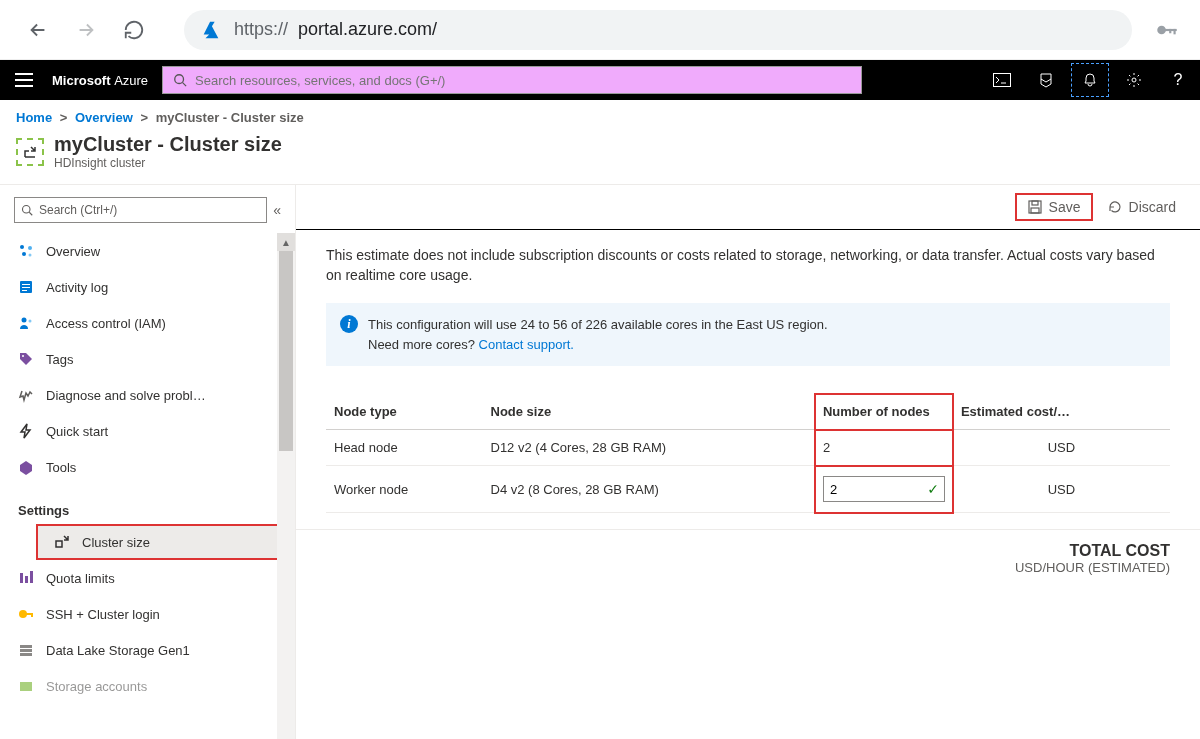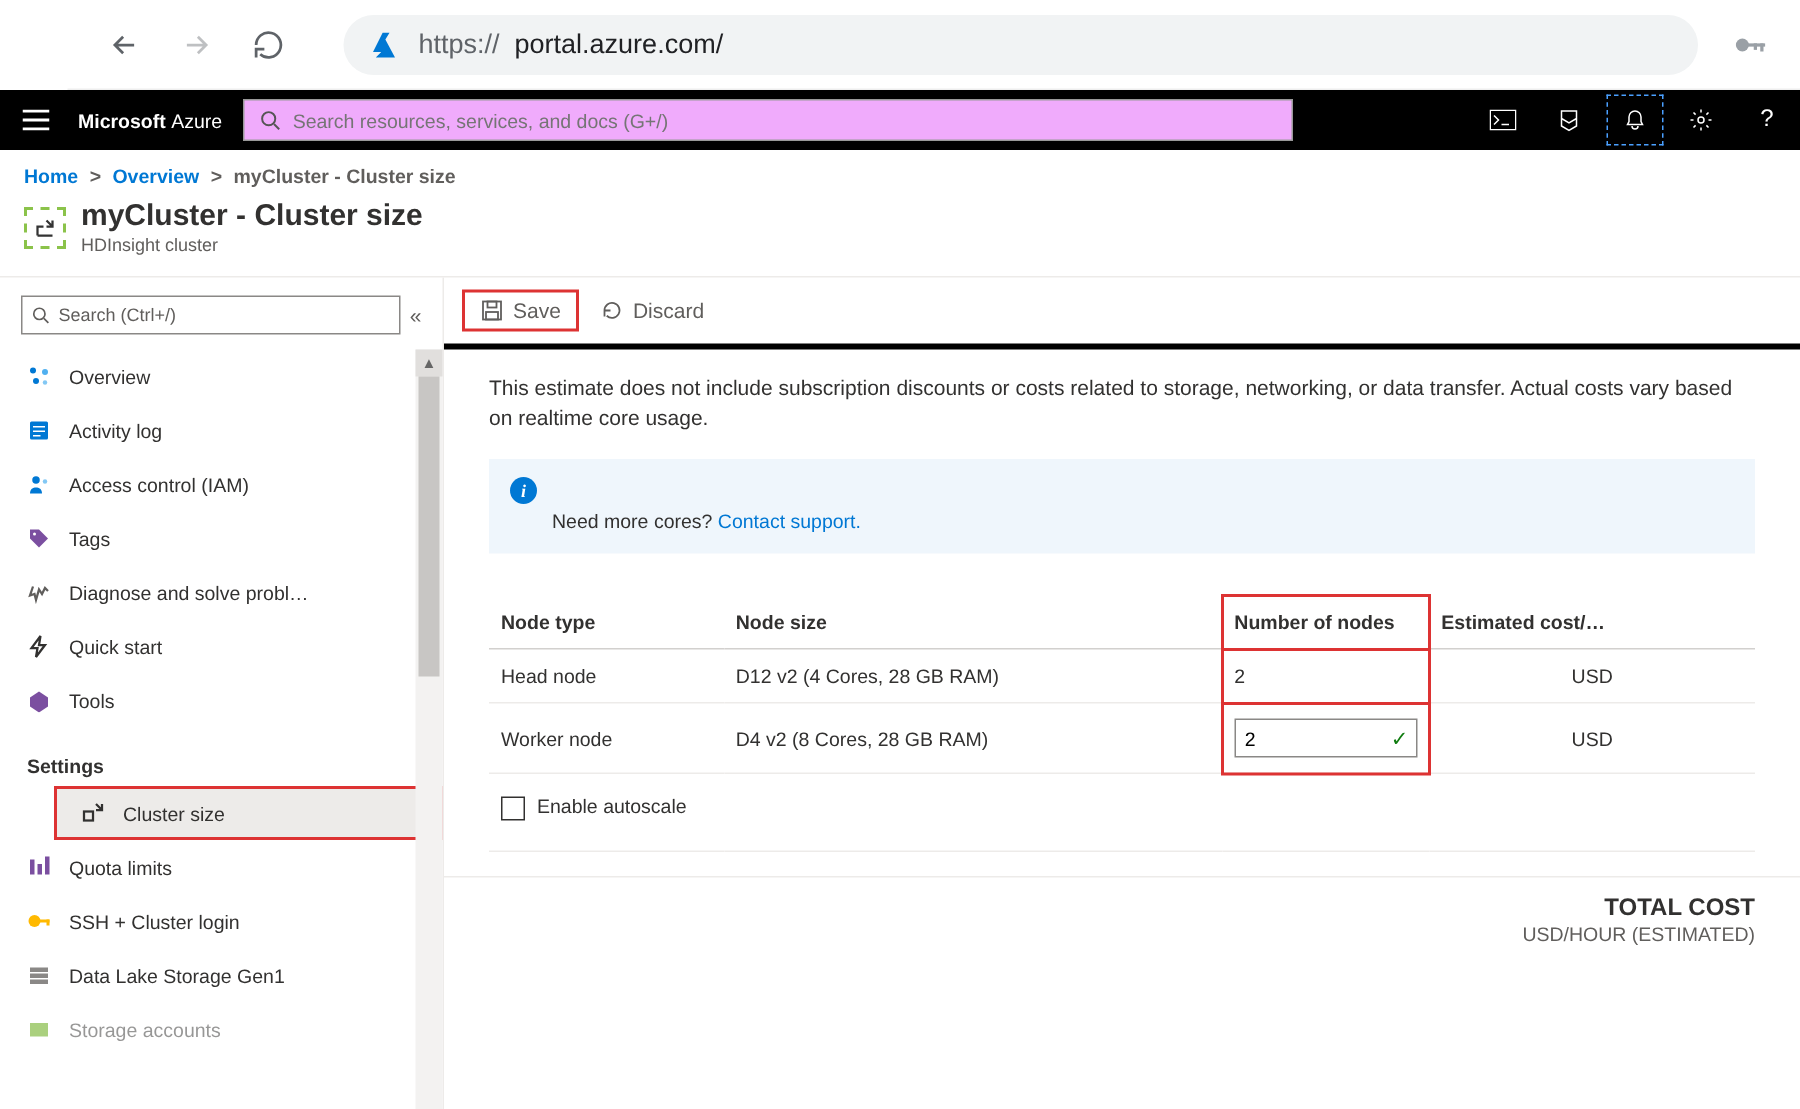--- a/index.html
+++ b/index.html
@@ -1,19 +1,19 @@
 <!DOCTYPE html>
 <html><head>
 <meta charset="utf-8">
 <style>
 * { margin: 0; padding: 0; box-sizing: border-box; }
 body { font-family: "Segoe UI", -apple-system, sans-serif; font-size: 13px; color: #323130; background: #fff; }
 
 
-.browser-bar { height: 60px; display: flex; align-items: center; padding: 16px 20px; gap: 12px; border-bottom: 1px solid #eee; margin-left: 45px; }
+.browser-bar { height: 60px; display: flex; align-items: center; padding: 16px 20px; gap: 12px; border-bottom: 1px solid #eee; }
 .nav-btn { width: 36px; height: 36px; display: flex; align-items: center; justify-content: center; font-size: 20px; color: #5f6368; cursor: pointer; border-radius: 50%; }
 .nav-btn.disabled { opacity: 0.4; }
 .url-bar { flex: 1; height: 40px; background: #f1f3f4; border-radius: 20px; display: flex; align-items: center; padding: 0 16px; gap: 10px; margin-left: 20px; font-size: 18px; color: #202124; }
 .url-bar .url-logo { width: 24px; height: 24px; display: flex; align-items: center; }
 .url-schema { color: #5f6368; }
 .key-icon { margin-left: 10px; font-size: 22px; color: #9aa0a6; }
 
 
 .azure-topbar { height: 40px; background: #000; color: #fff; display: flex; align-items: center; }
 .hamburger { width: 48px; height: 40px; display: flex; align-items: center; justify-content: center; cursor: pointer; font-size: 18px; }
@@ -50,21 +50,21 @@
 .nav-section { padding: 18px 14px 6px 18px; font-size: 13px; font-weight: 600; }
 
 .nav-item.boxed { outline: 2px solid #d33; outline-offset: -2px; margin-left: 36px; }
 
 .scrollbar { position: absolute; right: 0; top: 48px; bottom: 0; width: 18px; background: #f3f2f1; }
 .scroll-up { position: absolute; top: 0; left: 0; right: 0; height: 18px; background: #e1dfdd; display:flex; align-items:center; justify-content:center; font-size:10px; color:#666; }
 .scroll-thumb { position: absolute; top: 18px; left: 2px; right: 2px; height: 200px; background: #c8c6c4; }
 
 
 .main { flex: 1; padding: 0; border-left: 1px solid #edebe9; }
-.toolbar { display: flex; align-items: center; padding: 10px 14px; gap: 6px; border-bottom: 4px solid #000000; }
+.toolbar { display: flex; align-items: center; padding: 10px 14px; gap: 6px; border-bottom: 1px solid #000000; justify-content: flex-end; }
 .tool-btn { display: flex; align-items: center; gap: 6px; padding: 4px 10px; font-size: 14px; color: #605e5c; cursor: pointer; }
 .tool-btn.boxed { outline: 2px solid #d33; }
 
 .body-pad { padding: 16px 30px; }
 .info-text { font-size: 14px; line-height: 1.4; margin-bottom: 18px; }
 .info-box { background: #eff6fc; padding: 12px 14px; display: flex; gap: 10px; font-size: 13px; line-height: 1.5; margin-bottom: 28px; }
 .info-box .i { width: 18px; height: 18px; border-radius: 50%; background: #0078d4; color: #fff; font-size: 12px; font-weight: bold; display: flex; align-items: center; justify-content: center; flex-shrink: 0; font-style: italic; font-family: Georgia, serif; }
 .info-box a { color: #0078d4; text-decoration: none; }
 
 .node-table { width: 100%; border-collapse: collapse; }
@@ -336,21 +336,21 @@
         <span>Discard</span>
       </div>
     </div>
 
     <div class="body-pad">
       <div class="info-text">This estimate does not include subscription discounts or costs related to storage, networking, or data transfer. Actual costs vary based on realtime core usage.</div>
 
       <div class="info-box">
         <div class="i">i</div>
         <div>
-          <br>
+          <span>This configuration will use 24 to 56 of 226 available cores in the East US region.</span><br>
           <span>Need more cores? </span><a href="#">Contact support.</a>
         </div>
       </div>
 
       <table class="node-table">
         <thead>
           <tr>
             <th>Node type</th>
             <th>Node size</th>
             <th class="th-boxed" style="width:135px">Number of nodes</th>
@@ -366,27 +366,20 @@
           </tr>
           <tr>
             <td>Worker node</td>
             <td>D4 v2 (8 Cores, 28 GB RAM)</td>
             <td class="nodes-input-cell th-boxed">
               <input class="nodes-input" value="2" style="">
               <span class="check-ok">✓</span>
             </td>
             <td style="text-align:center">USD</td>
           </tr>
-          <tr class="autoscale-row">
-            <td colspan="4">
-              <label>
-                <span class="checkbox"></span><span>Enable autoscale</span>
-              </label>
-            </td>
-          </tr>
         </tbody>
       </table>
     </div>
 
     <div class="total-cost">
       <div class="big">TOTAL COST</div>
       <div class="sub">USD/HOUR (ESTIMATED)</div>
     </div>
   </div>
 </div>

